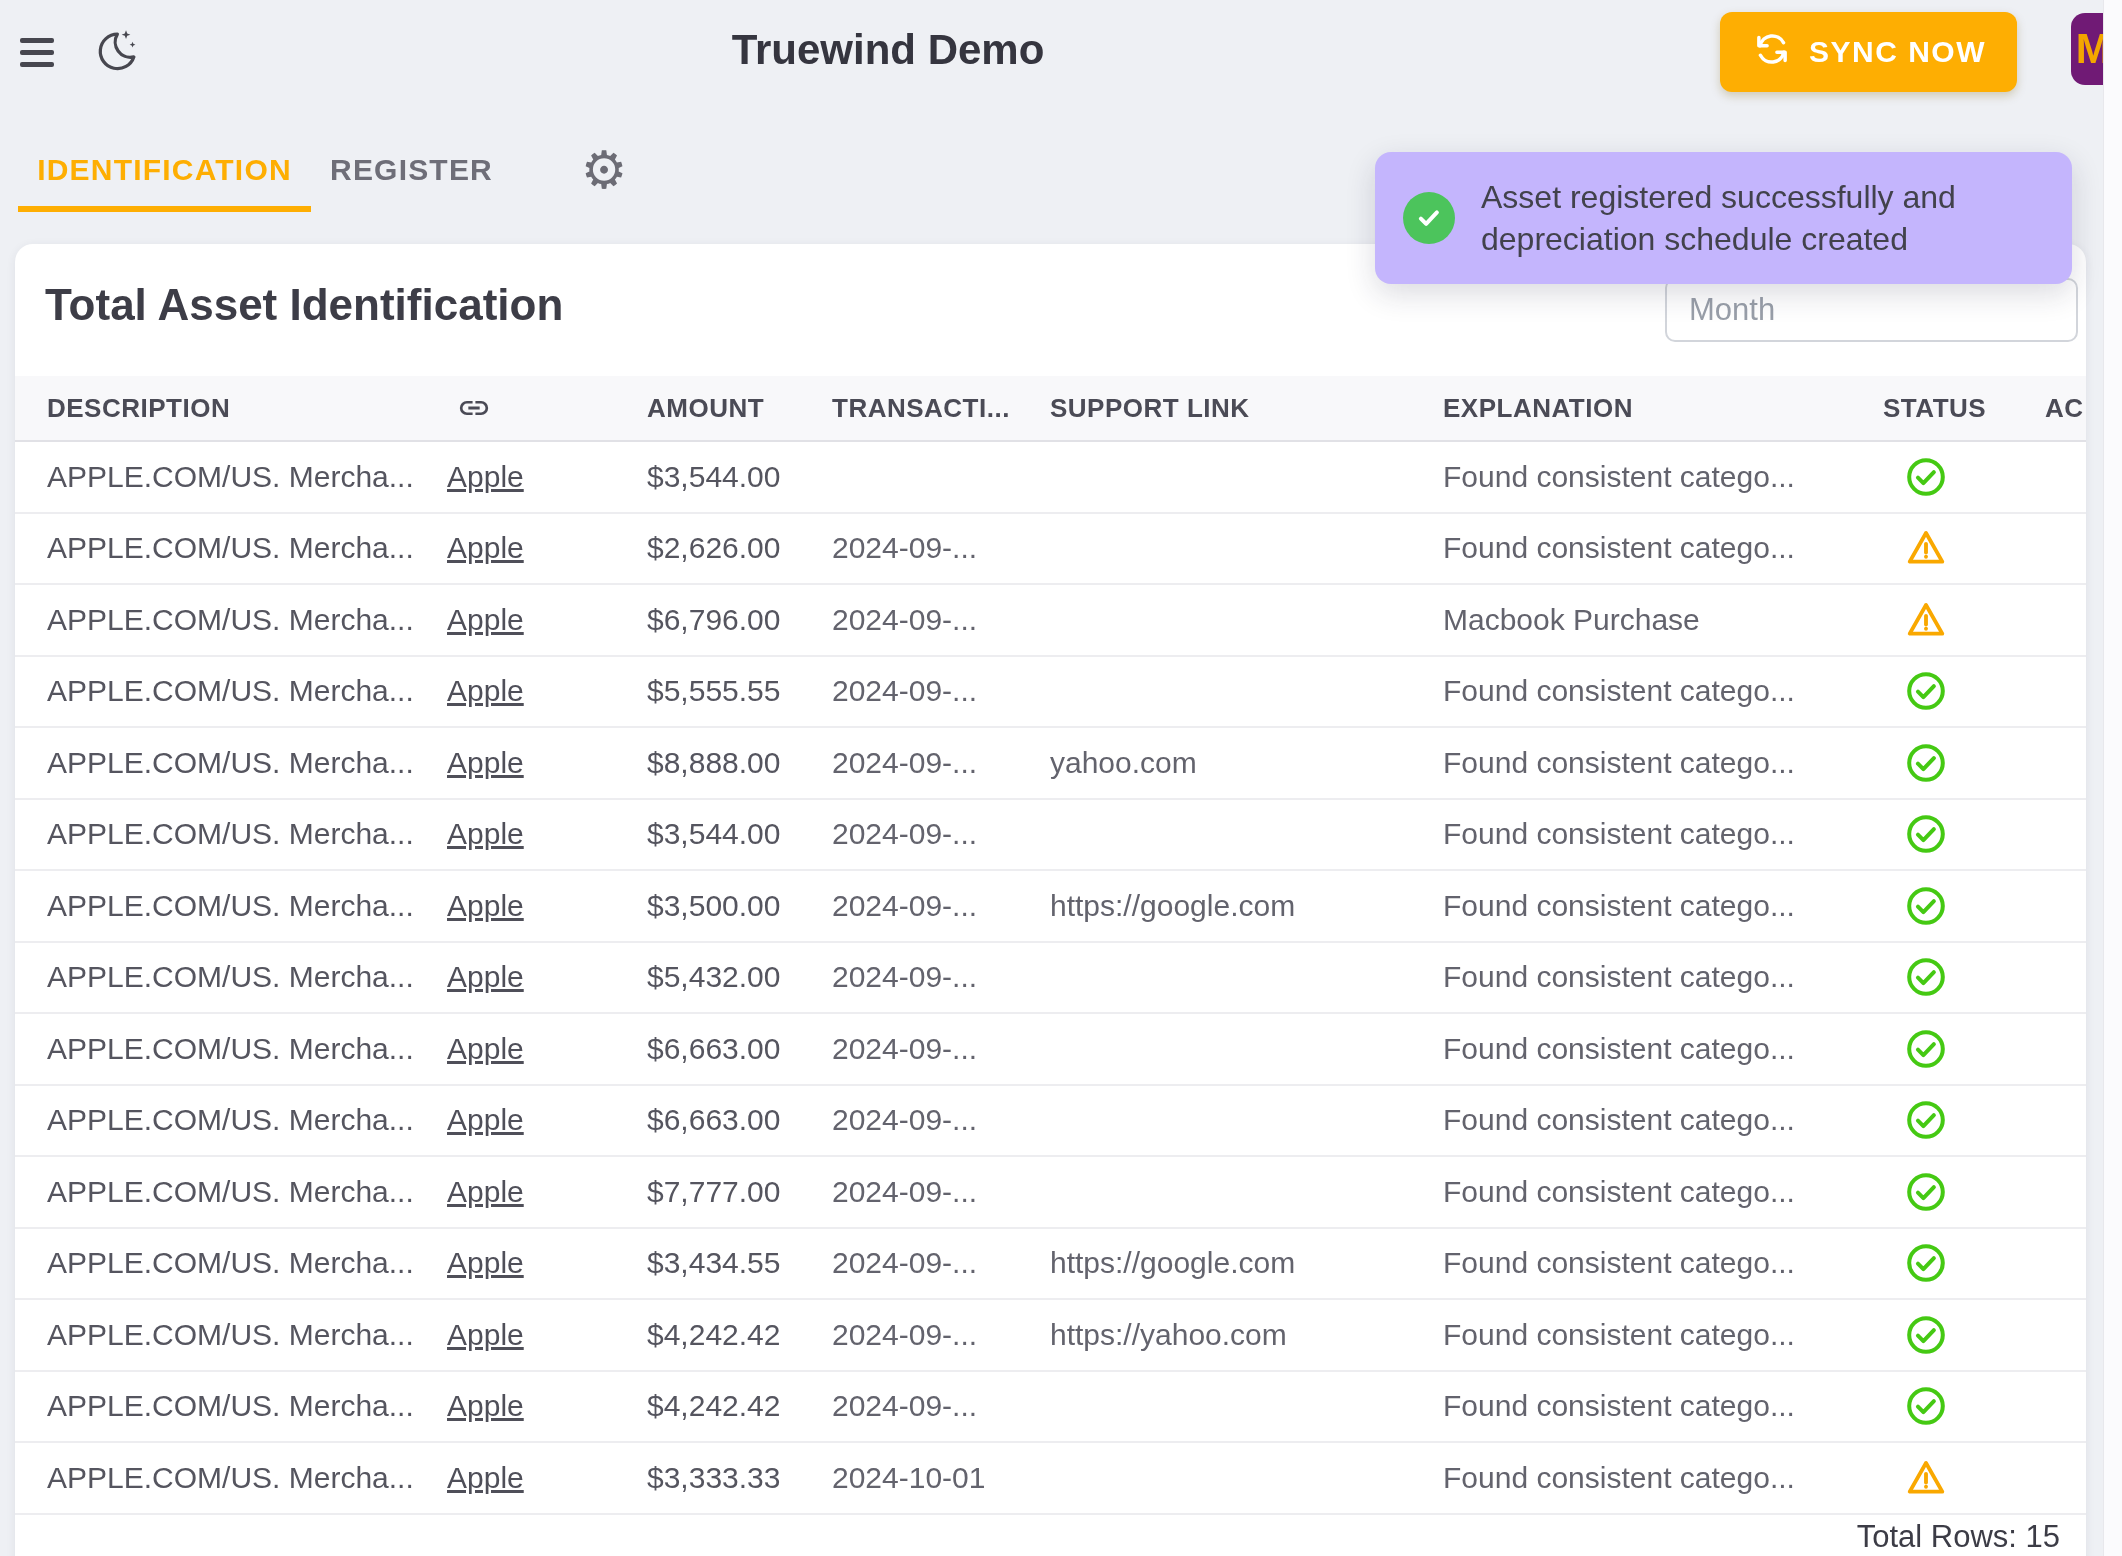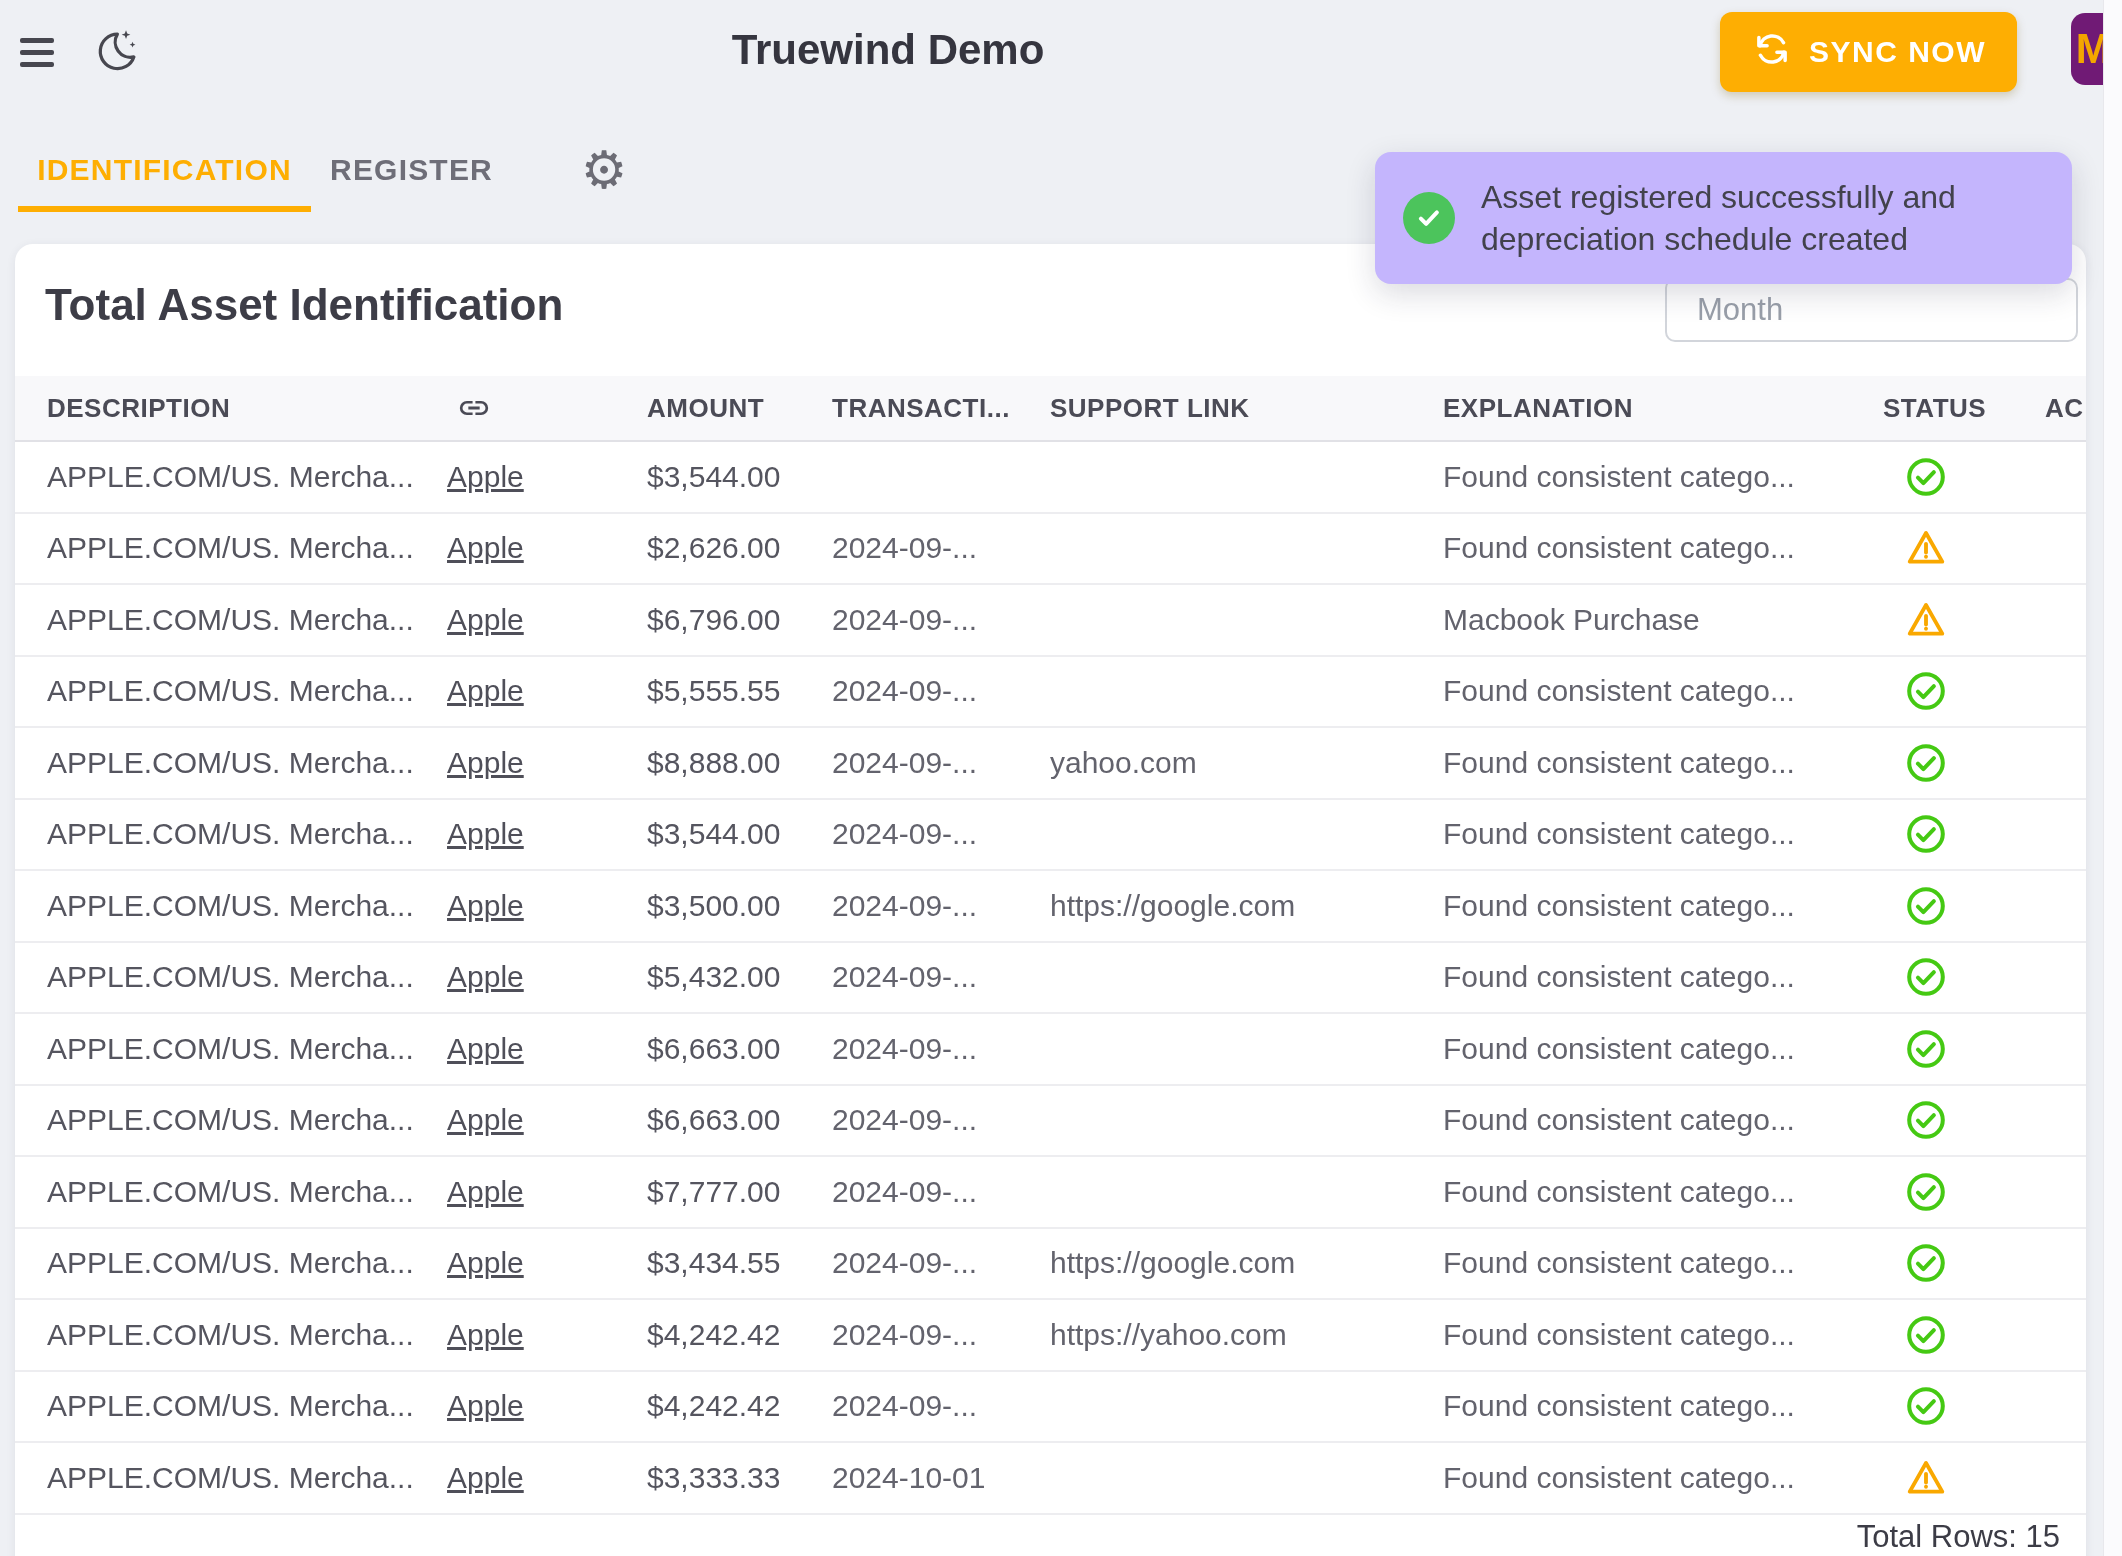--- a/index.html
+++ b/index.html
@@ -37,21 +37,21 @@
   .toast{position:absolute;left:1375px;top:152px;width:697px;height:132px;background:#c4b5fd;border-radius:16px;
     box-shadow:0 10px 30px rgba(30,30,60,.16);display:flex;align-items:center;z-index:20;}
   .toast-icon{flex:0 0 52px;width:52px;height:52px;margin-left:28px;border-radius:50%;background:#4cc45c;
     display:flex;align-items:center;justify-content:center;}
   .toast-text{margin-left:26px;width:560px;font-size:32px;line-height:42px;color:#42424c;}
   
   .card{position:absolute;left:15px;top:244px;width:2071px;height:1340px;background:#fff;border-radius:18px;
     box-shadow:0 2px 10px rgba(50,50,80,.08);overflow:hidden;}
   .panel-title{position:absolute;left:30px;top:36px;font-size:44px;font-weight:600;color:#3d3d47;}
   .month-input{position:absolute;left:1650px;top:34px;width:413px;height:64px;box-sizing:border-box;
-    border:2px solid #d2d5db;border-radius:10px;background:#fff;padding:0 30px;
+    border:2px solid #d2d5db;border-radius:10px;background:#fff;padding:0 22px;
     font-family:inherit;font-size:31px;color:#42424c;}
   .month-input::placeholder{color:#999fa9;opacity:1;}
   
   .tbl{position:absolute;left:0;top:132px;right:0;}
   .tr{display:grid;grid-template-columns:400px 200px 185px 218px 393px 440px 162px 120px;
     padding-left:32px;align-items:center;}
   .thead{height:64px;background:#f8f8fa;border-bottom:2px solid #e1e1e6;}
   .th{font-size:26px;font-weight:600;letter-spacing:.5px;color:#4b4b56;text-transform:uppercase;white-space:nowrap;}
   .row{height:69.5px;border-bottom:2px solid #ededf0;font-size:30px;color:#55555f;}
   .cell{white-space:nowrap;overflow:hidden;}

